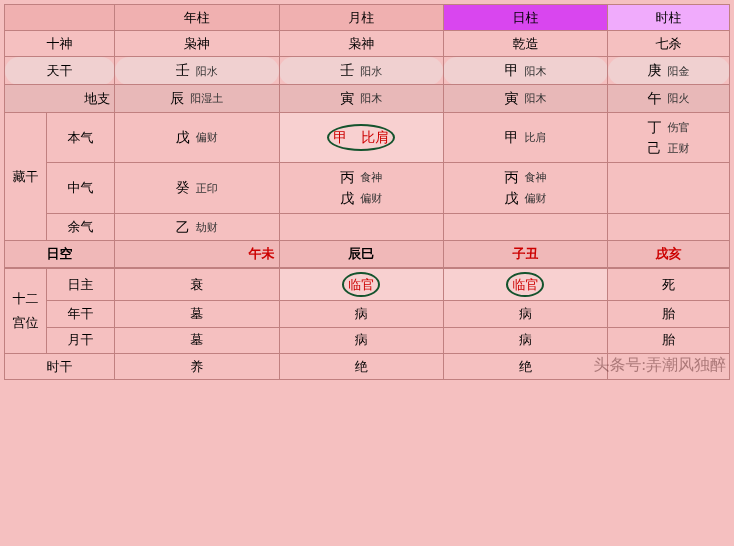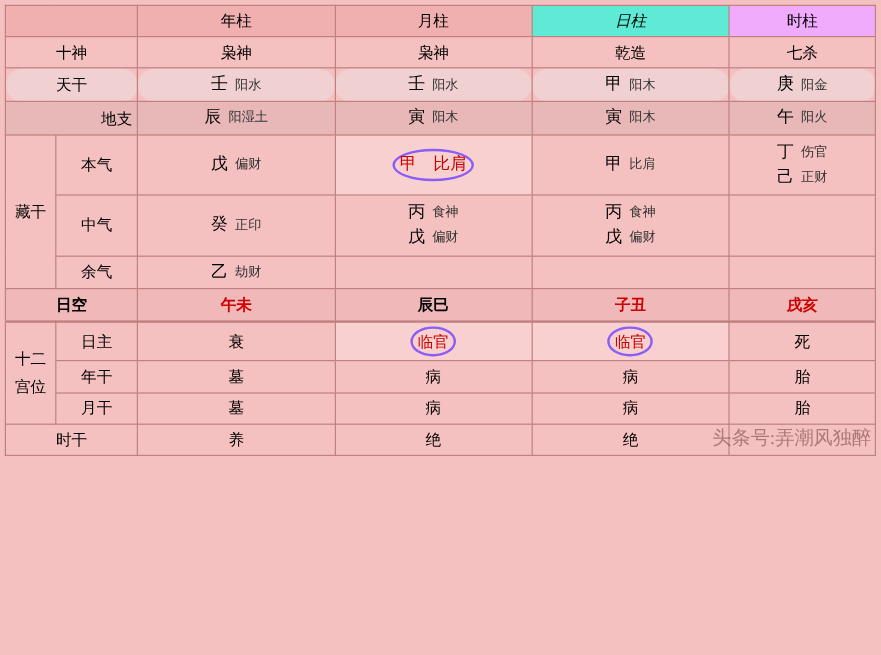--- a/index.html
+++ b/index.html
@@ -33,21 +33,21 @@
     }
     .header-row td {
       background: #f0b0b0;
       font-weight: normal;
     }
     .red-text {
       color: #cc0000;
     }
     .circled {
       display: inline-block;
-      border: 2px solid #8b5cf6;
+      border: 2px solid #14532d;
       border-radius: 50%;
       padding: 1px 4px;
       color: #cc0000;
     }
     .watermark {
       position: absolute;
       bottom: 8px;
       right: 8px;
       color: rgba(100,50,50,0.5);
       font-size: 16px;
@@ -84,21 +84,21 @@
 <body>
 
 <div class="page-wrapper">
   <table class="main-table">
 
     <tbody>
         <tr class="header-row">
       <td colspan="2" style="background:#f0b0b0; width:104px;"></td>
       <td style="width:155px; background:#f0b0b0;">年柱</td>
       <td style="width:155px; background:#f0b0b0;">月柱</td>
-      <td style="width:155px; background:#5eead4;font-style:italic;">日柱</td>
+      <td style="width:155px; background:#d946ef;">日柱</td>
       <td style="width:115px; background:#f0abfc;margin-top:40px;">时柱</td>
     </tr>
 
     <tr>
       <td colspan="2">十神</td>
       <td>枭神</td>
       <td>枭神</td>
       <td>乾造</td>
       <td>七杀</td>
     </tr>
@@ -234,21 +234,21 @@
           <span class="sub-chars">劫财</span>
         </div>
       </td>
       <td></td>
       <td></td>
       <td></td>
     </tr>
 
     <tr class="ri-kong-row" style="background:#f0b8b8;font-weight:bold;">
       <td colspan="2" style="background:#f0b8b8;">日空</td>
-      <td class="red-text" style="background:#f0b8b8;">午未</td>
+      <td class="red-text" style="background:#f0b8b8;text-align:right;">午未</td>
       <td style="background:#f0b8b8;">辰巳</td>
       <td class="red-text" style="background:#f0b8b8;">子丑</td>
       <td class="red-text" style="background:#f0b8b8;margin-top:48px;">戌亥</td>
     </tr>
 
     <tr class="section-divider">
       <td rowspan="3" style="width:32px; line-height:1.8;">
         <span>十二</span><br>
         <span>宫位</span>
       </td>

